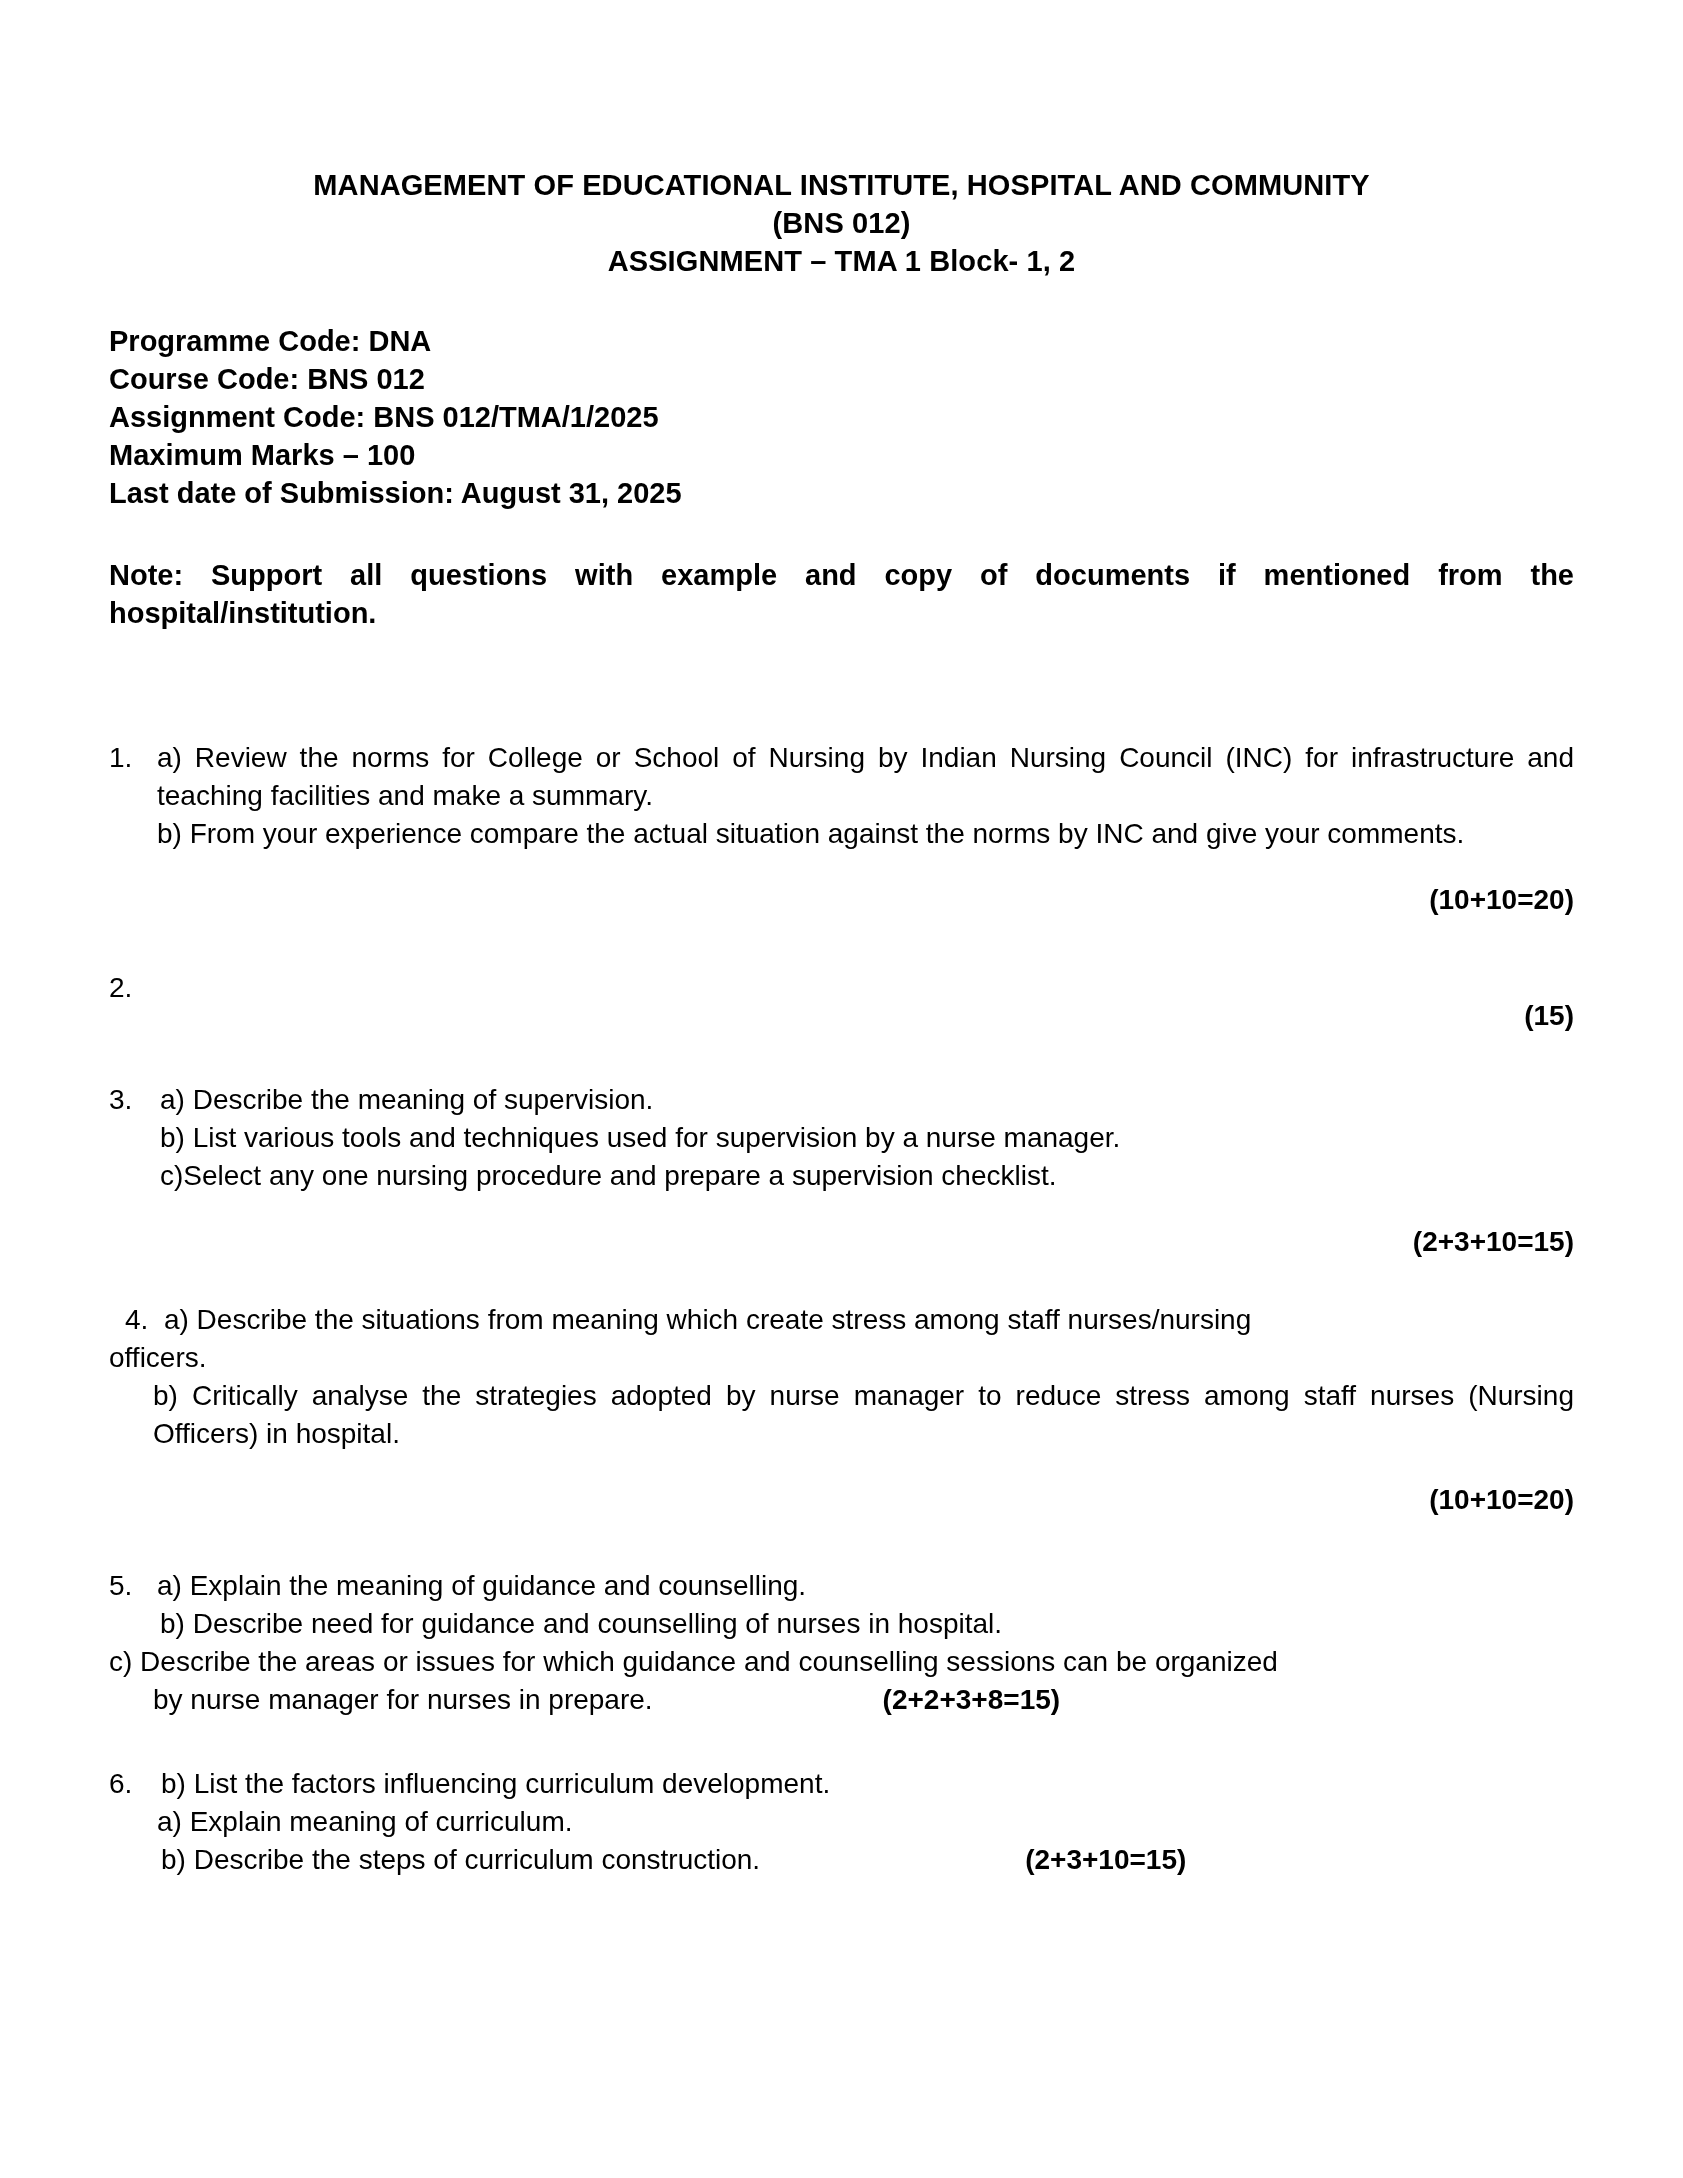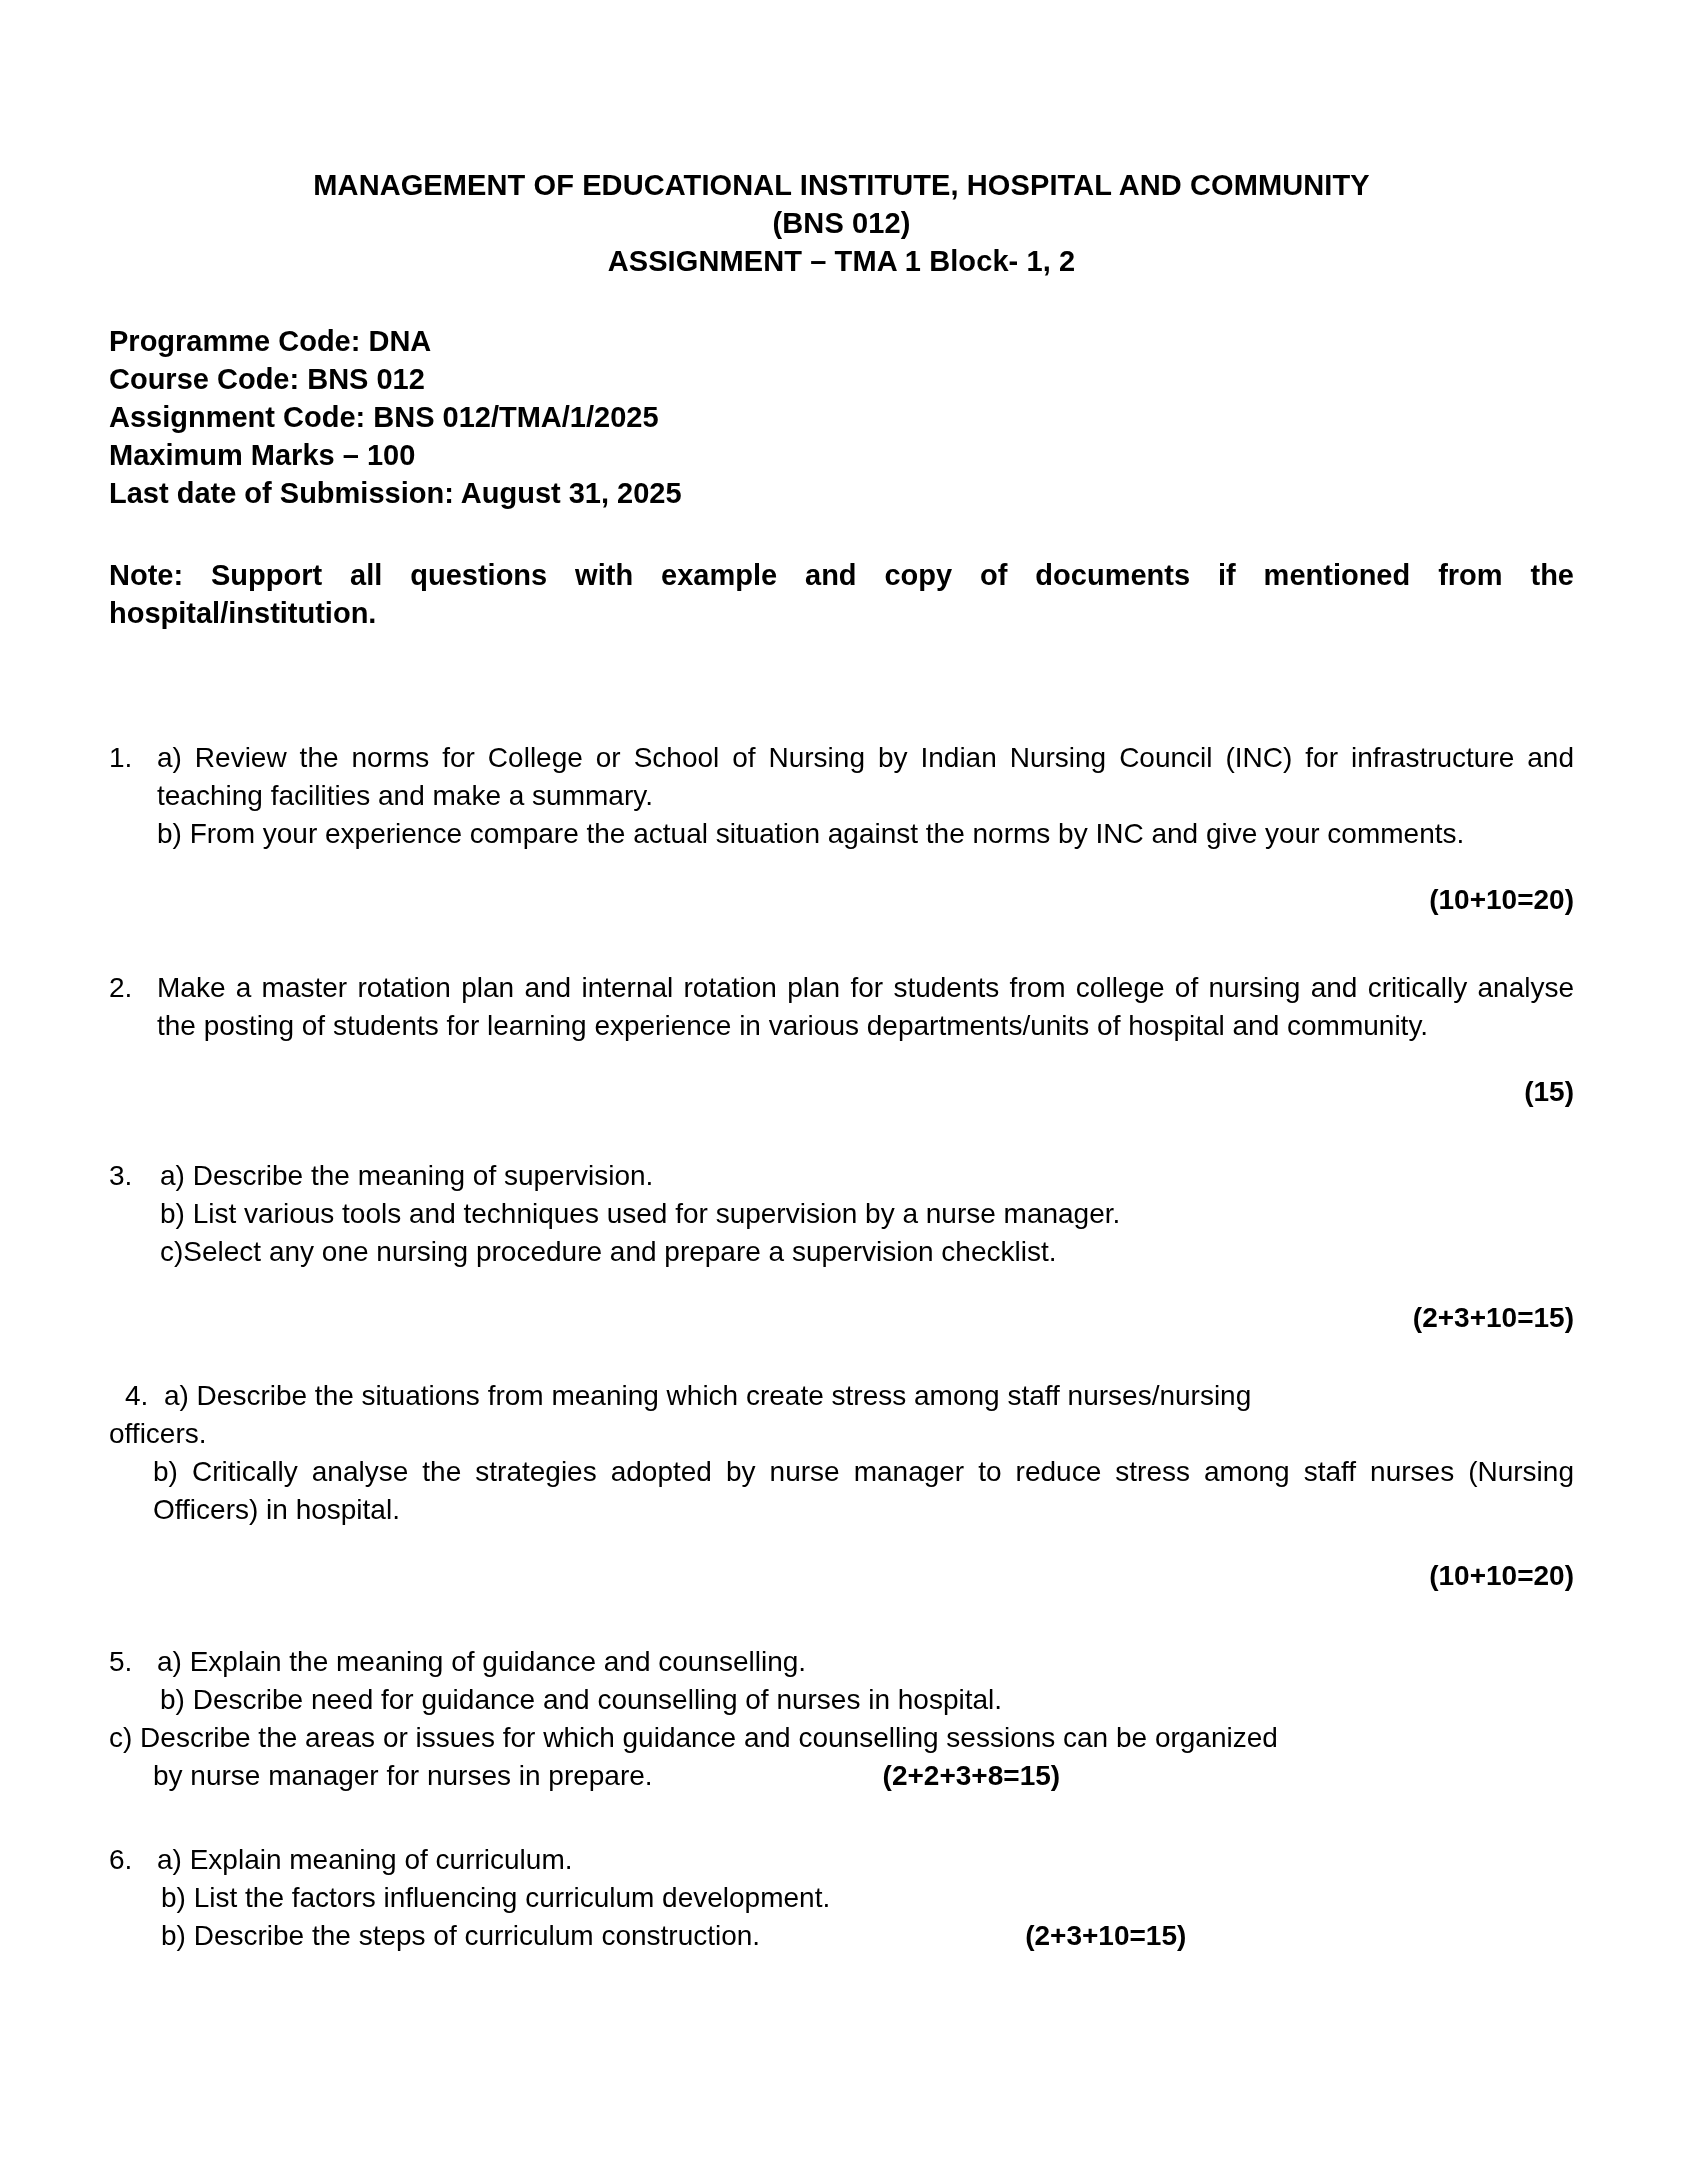--- a/index.html
+++ b/index.html
@@ -141,21 +141,20 @@
           <span>b) From your experience compare the actual situation against the norms by INC and give your comments.</span>
         </div>
         <div class="sp-28"></div>
         <span class="marks-right">(10+10=20)</span>
       </div>
 
       <div class="sp-50"></div>
 
       <div class="q">
         <span class="num">2.</span>
-        <div class="q-body ind-q2">Make a master rotation plan and internal rotation plan  for students from college of nursing and critically analyse the posting of students for learning experience in various departments/units of hospital and community.</div>
         <div class="sp-28"></div>
         <span class="marks-right">(15)</span>
       </div>
 
       <div class="sp-46"></div>
 
       <div class="q">
         <span class="num">3.</span>
         <div class="q-body left ind-q3">
           <span class="line">a) Describe the meaning of supervision.</span>
@@ -193,22 +192,22 @@
             <span>by nurse manager for nurses in prepare.</span><span class="marks-inline-gap"></span><span class="marks">(2+2+3+8=15)</span>
           </span>
         </div>
       </div>
 
       <div class="sp-46"></div>
 
       <div class="q">
         <span class="num">6.</span>
         <div class="q-body left ind-q6">
+          <span class="line" style="padding-left:4px;">b) List the factors influencing curriculum development.</span>
           <span class="line">a) Explain meaning of curriculum.</span>
-          <span class="line" style="padding-left:4px;">b) List the factors influencing curriculum development.</span>
           <span class="line" style="padding-left:4px;">
             <span>b) Describe the steps of curriculum construction.</span><span class="marks-inline-gap-6"></span><span class="marks">(2+3+10=15)</span>
           </span>
         </div>
       </div>
 
     </div>
   </div>
 </div>
 

